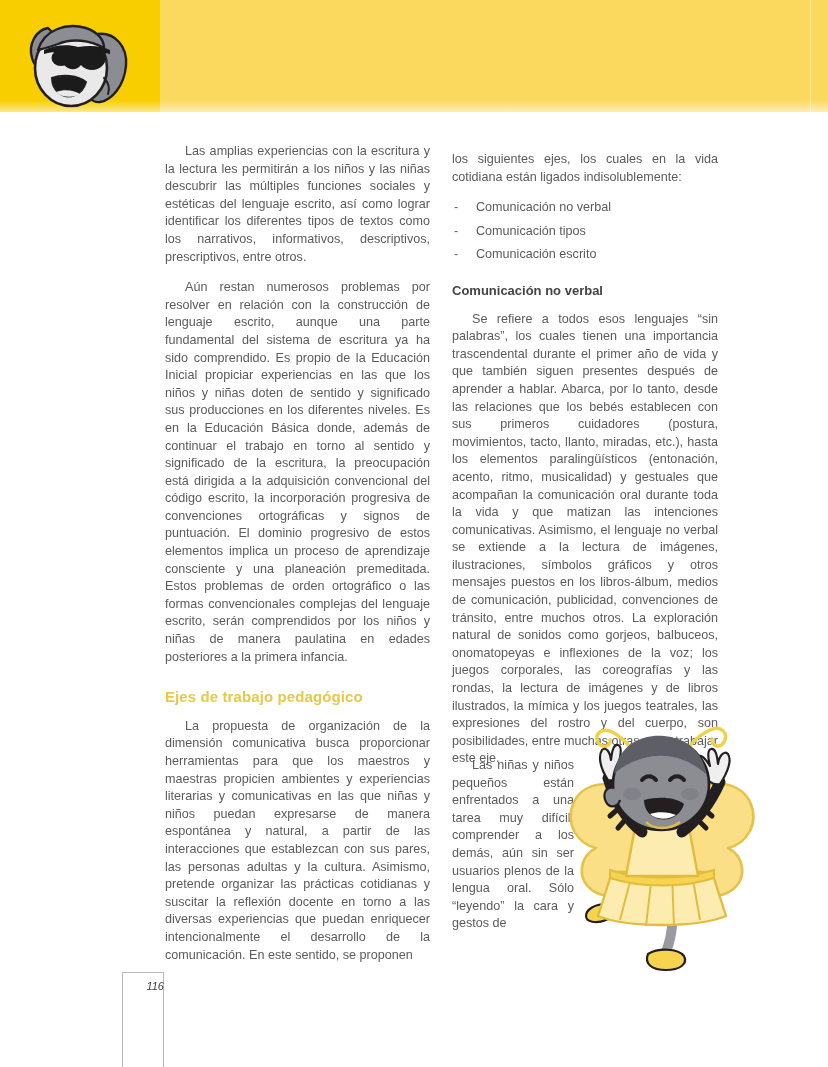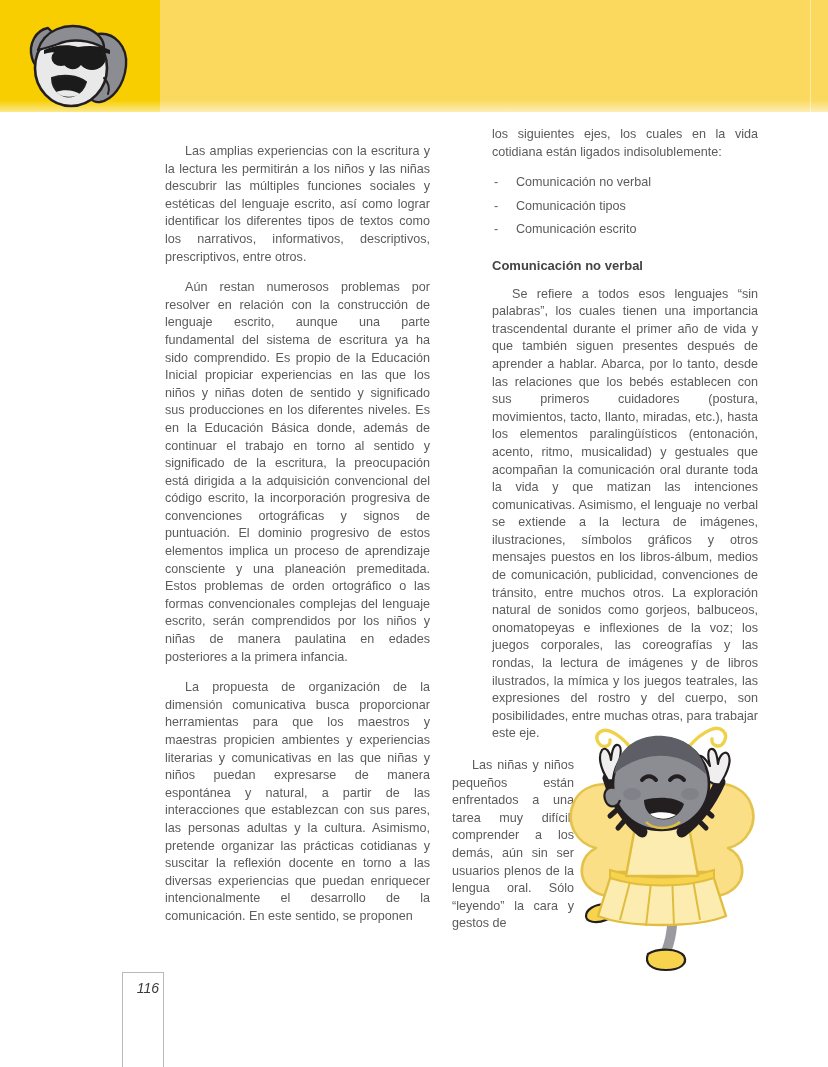--- a/index.html
+++ b/index.html
@@ -59,23 +59,22 @@
     font-size: 12.6px;
     line-height: 17.6px;
     text-align: justify;
     color: #5b5b5b;
   }
   .col-left {
     left: 165px; top: 143px;
     width: 265px;
   }
   .col-right {
-    left: 452px; top: 126px;
+    left: 452px; top: 151px;
     width: 266px;
-    margin-left: 40px;
   }
   .col p {
     margin: 0 0 13px 0;
     text-indent: 20px;
   }
   .col p.no-indent { text-indent: 0; }
 
   h2.section-heading {
     margin: 22px 0 12px 0;
     font-size: 15px;
@@ -125,23 +124,23 @@
     border-top: 1px solid #b9b9b9;
     border-left: 1px solid #b9b9b9;
     border-right: 1px solid #b9b9b9;
     box-sizing: border-box;
   }
   .page-number {
     position: absolute;
     left: 132px; top: 980px;
     width: 32px;
     font-style: italic;
-    font-size: 14px;
+    font-size: 11px;
     color: #3b3b3b;
-    text-align: center;
+    text-align: right;
   }
 </style>
 </head>
 <body>
 
 <div class="header-band">
   <div class="band-dark"></div>
   <div class="band-light"></div>
   <div class="band-rule"></div>
   <div class="band-fade"></div>
@@ -164,20 +163,21 @@
     <path d="M38 62 C48 58 64 59 72 66 C68 80 54 84 45 77 C40 73 38 67 38 62 Z" fill="#1b1b1b" stroke="#231f20" stroke-width="2"></path>
     <path d="M42 76 C50 73 60 74 66 78 C60 82 48 82 42 76 Z" fill="#e9e9ea"></path>
 
     <path d="M90 62 C94 66 96 72 94 78" fill="none" stroke="#231f20" stroke-width="2" stroke-linecap="round"></path>
   </svg>
 </div>
 
 <div class="col col-left">
   <p>Las amplias experiencias con la escritura y la lectura les permitirán a los niños y las niñas descubrir las múltiples funciones sociales y estéticas del lenguaje escrito, así como lograr identificar los diferentes tipos de textos como los narrativos, informativos, descriptivos, prescriptivos, entre otros.</p>
   <p>Aún restan numerosos problemas por resolver en relación con la construcción de lenguaje escrito, aunque una parte fundamental del sistema de escritura ya ha sido comprendido. Es propio de la Educación Inicial propiciar experiencias en las que los niños y niñas doten de sentido y significado sus producciones en los diferentes niveles.  Es en la Educación Básica donde, además de continuar el trabajo en torno al sentido y significado de la escritura, la preocupación está dirigida a la adquisición convencional del código escrito, la incorporación progresiva de convenciones ortográficas y signos de puntuación. El dominio progresivo de estos elementos implica un proceso de aprendizaje consciente y una planeación premeditada. Estos problemas de orden ortográfico o las formas convencionales complejas del lenguaje escrito, serán comprendidos por los niños y niñas de manera paulatina en edades posteriores a la primera infancia.</p>
+  <h2 class="section-heading">Ejes de trabajo pedagógico</h2>
   <p>La propuesta de organización de la dimensión comunicativa busca proporcionar herramientas para que los maestros y maestras propicien ambientes y experiencias literarias y comunicativas en las que niñas y niños puedan expresarse de manera espontánea y natural, a partir de las interacciones que establezcan con sus pares, las personas adultas y la cultura. Asimismo, pretende organizar las prácticas cotidianas y suscitar la reflexión docente en torno a las diversas experiencias que puedan enriquecer intencionalmente el desarrollo de la comunicación. En este sentido, se proponen</p>
 </div>
 
 <div class="col col-right">
   <p class="no-indent">los siguientes ejes, los cuales en la vida cotidiana están ligados indisolublemente:</p>
 
   <ul class="eje-list">
     <li>
       <span class="dash">-</span>
       <span>Comunicación no verbal</span>

